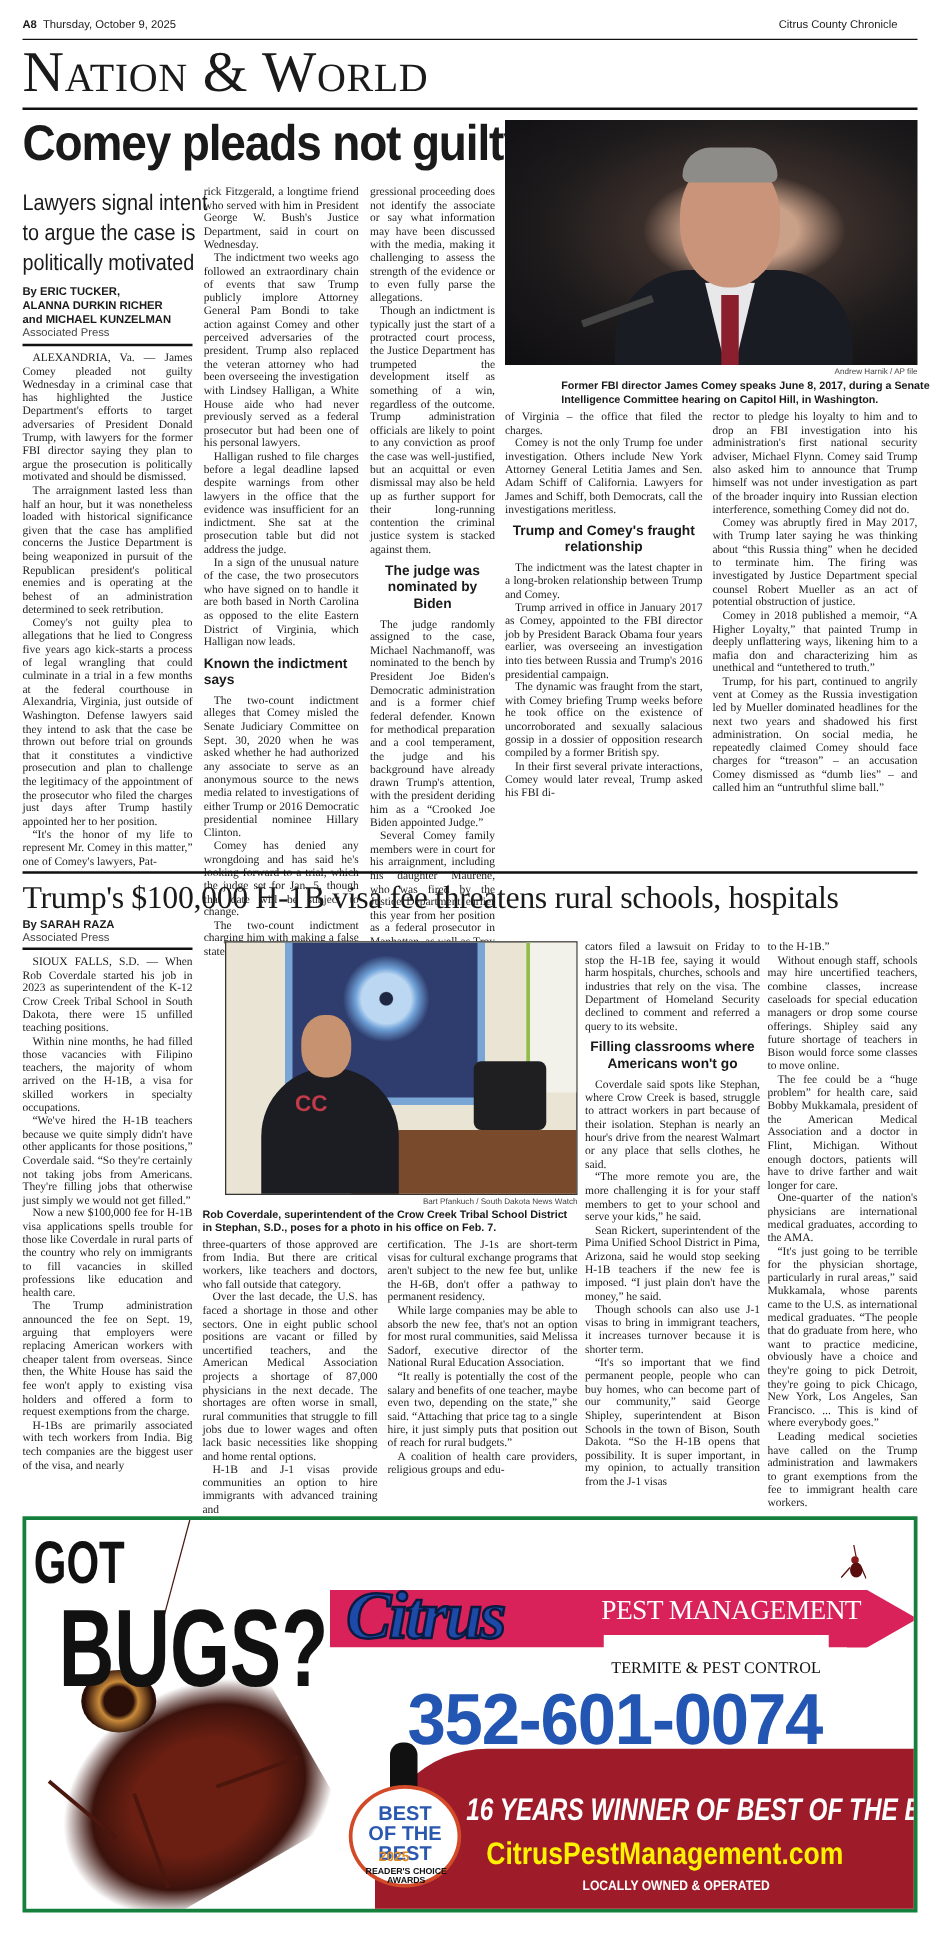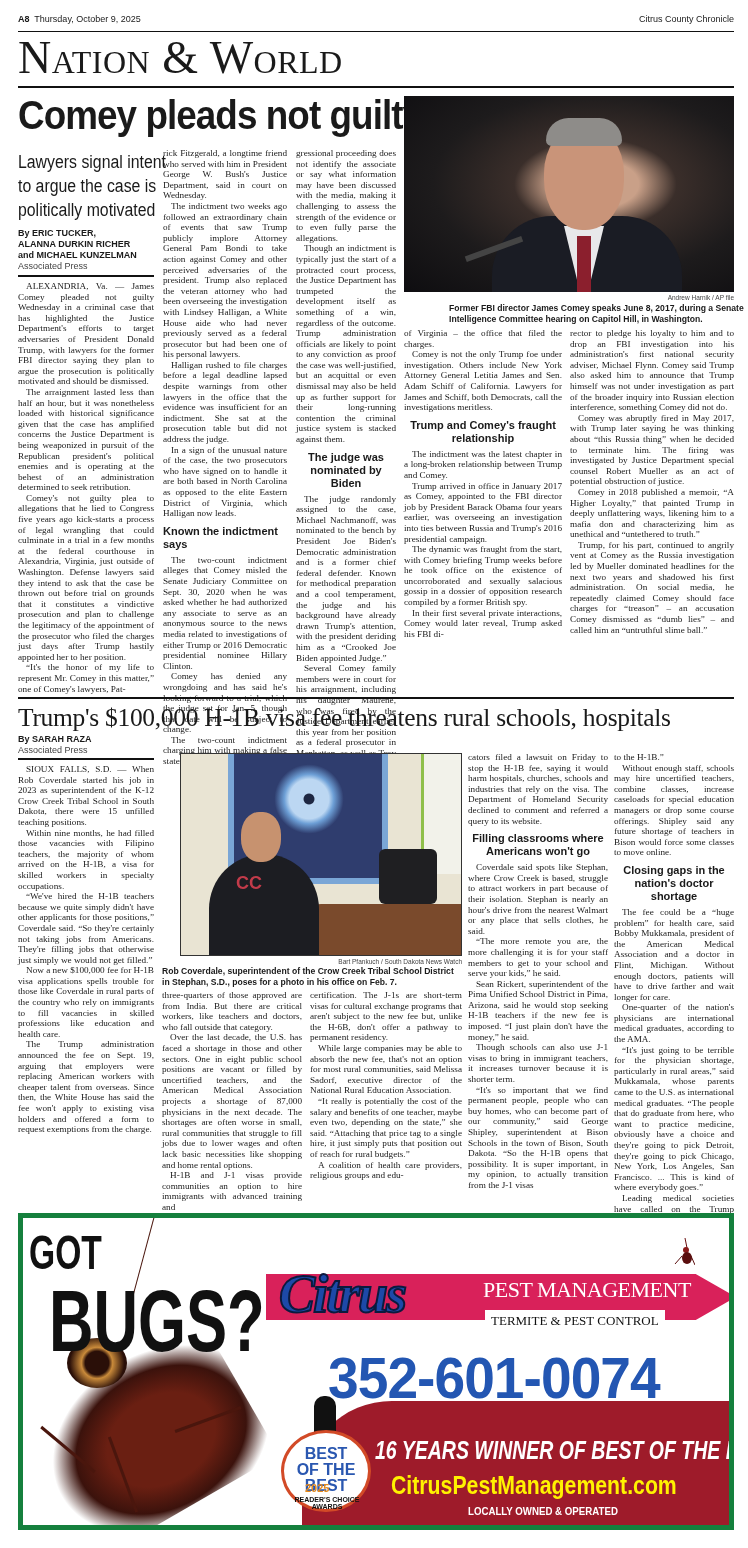--- a/index.html
+++ b/index.html
@@ -1,20 +1,20 @@
 <!DOCTYPE html>
 <html><head>
 <meta charset="utf-8">
 <style>
   * { box-sizing: border-box; margin: 0; padding: 0; }
   body { width: 748px; height: 1548px; background: #fff; color: #1a1a1a; font-family: "Liberation Serif", serif; overflow: hidden; position: relative; }
   .page { position: absolute; left: 18px; top: 0; width: 716px; }
   .folio { position: absolute; top: 14px; left: 0; width: 716px; height: 14px; font-family: "Liberation Sans", sans-serif; font-size: 9px; }
   .folio .pg { font-weight: bold; }
-  .folio .right { position: absolute; right: 0; top: 0; }
+  .folio .right { position: absolute; right: 16px; top: 0; }
   .rule { position: absolute; left: 0; width: 716px; background: #111; }
   .section-title { position: absolute; top: 30px; left: 0; font-family: "Liberation Serif", serif; font-size: 46px; letter-spacing: 0.5px; line-height: 56px; font-variant: small-caps; }
   .headline1 { position: absolute; top: 90px; left: 0; font-family: "Liberation Sans", sans-serif; font-weight: bold; font-size: 40px; letter-spacing: -1px; line-height: 50px; transform: scaleX(0.92); transform-origin: left; }
   .deck { position: absolute; top: 150px; left: 0; width: 200px; font-family: "Liberation Sans", sans-serif; font-size: 18px; line-height: 24px; transform: scaleX(0.88); transform-origin: left; white-space: nowrap; }
   .byline { position: absolute; font-family: "Liberation Sans", sans-serif; font-size: 9px; line-height: 11px; font-weight: bold; }
   .agency { font-weight: normal; color: #444; display: block; }
   .col { position: absolute; font-size: 9.2px; line-height: 10.6px; text-align: justify; hyphens: auto; }
   .col p { text-indent: 8px; }
   .subhead { font-family: "Liberation Sans", sans-serif; font-weight: bold; font-size: 11px; line-height: 13px; text-align: center; margin: 6px 0 4px; }
   .subhead.left { text-align: left; }
@@ -30,27 +30,27 @@
   .headline2 { position: absolute; top: 703px; left: 0; font-family: "Liberation Serif", serif; font-size: 25.5px; line-height: 30px; white-space: nowrap; letter-spacing: -0.3px; }
   .photo2 { position: absolute; left: 162px; top: 753px; width: 282px; height: 203px; background: #e9e4d3; overflow: hidden; border: 1px solid #333; text-decoration: underline; }
   .photo2 .quilt { position: absolute; left: 47px; top: 0; width: 160px; height: 130px; background: #2f3d6e; border: 6px solid #7aa6d6; border-top: 0; }
   .photo2 .star { position: absolute; left: 40px; top: 10px; width: 70px; height: 70px; background: radial-gradient(circle, #1e2742 0 10%, #bcd7f2 12% 40%, #6d9fd6 50%, transparent 70%); }
   .photo2 .quilt2 { position: absolute; left: 240px; top: 0; width: 42px; height: 120px; background: #f2f2ea; border-left: 3px solid #8fbf4a; }
   .photo2 .man { position: absolute; left: 28px; top: 100px; width: 110px; height: 110px; background: #1c1d22; border-radius: 55px 55px 0 0; }
   .photo2 .mhead { position: absolute; left: 60px; top: 58px; width: 40px; height: 50px; background: #c7926f; border-radius: 45%; }
   .photo2 .logo { position: absolute; left: 55px; top: 120px; width: 50px; height: 18px; color: #c23b4a; font-family: "Liberation Sans", sans-serif; font-weight: bold; font-size: 18px; line-height: 18px; }
   .photo2 .table { position: absolute; left: 100px; top: 150px; width: 200px; height: 60px; background: #7a4a2c; border-radius: 40px 0 0 0; }
   .photo2 .chair { position: absolute; left: 198px; top: 95px; width: 58px; height: 55px; background: #1f1f22; border-radius: 6px; }
-  .ad { position: absolute; left: 0; top: 1213px; width: 716px; height: 317px; border: 5px solid #15803d; overflow: hidden; background: #fff; }
+  .ad { position: absolute; left: 0; top: 1213px; width: 716px; height: 317px; border: 3px solid #15803d; overflow: hidden; background: #fff; }
   .ad .got { position: absolute; left: 6px; top: 10px; font-family: "Liberation Sans", sans-serif; font-weight: bold; font-size: 48px; line-height: 50px; transform: scaleX(0.7); transform-origin: left; color: #111; }
   .ad .bugs { position: absolute; left: 26px; top: 60px; font-family: "Liberation Sans", sans-serif; font-weight: bold; font-size: 88px; line-height: 86px; transform: scaleX(0.7); transform-origin: left; color: #111; }
   .ad .arrow { position: absolute; left: 243px; top: 56px; width: 470px; height: 46px; background: #d9215a; clip-path: polygon(0 0, 88% 0, 88% -20%, 100% 50%, 88% 120%, 88% 100%, 0 100%); }
   .ad .brand { position: absolute; left: 256px; top: 46px; font-family: "Liberation Serif", serif; font-style: italic; font-weight: bold; font-size: 54px; line-height: 60px; color: #1d49a8; -webkit-text-stroke: 2px #0b1a3e; letter-spacing: -2px; }
   .ad .pm { position: absolute; left: 460px; top: 60px; font-family: "Liberation Serif", serif; font-size: 22px; color: #fff; line-height: 24px; letter-spacing: -0.5px; }
-  .ad .tpc { position: absolute; left: 462px; top: 92px; background: #fff; padding: 3px 6px; font-family: "Liberation Serif", serif; font-size: 13px; color: #111; line-height: 16px; }
+  .ad .tpc { position: absolute; left: 462px; top: 92px; background: #fff; padding: 18px 6px; font-family: "Liberation Serif", serif; font-size: 13px; color: #111; line-height: 16px; }
   .ad .phone { position: absolute; left: 305px; top: 128px; font-family: "Liberation Sans", sans-serif; font-weight: bold; font-size: 58px; line-height: 64px; color: #2356b2; letter-spacing: -1px; transform: scaleX(0.95); transform-origin: left; }
   .ad .red { position: absolute; left: 279px; top: 183px; width: 440px; height: 136px; background: #9e1b2a; border-radius: 90px 0 0 0; }
   .ad .years { position: absolute; left: 352px; top: 218px; font-family: "Liberation Sans", sans-serif; font-weight: bold; font-style: italic; font-size: 25px; line-height: 28px; color: #fff; transform: scaleX(0.78); transform-origin: left; white-space: nowrap; }
   .ad .url { position: absolute; left: 368px; top: 253px; font-family: "Liberation Sans", sans-serif; font-weight: bold; font-size: 25px; line-height: 28px; color: #fff200; transform: scaleX(0.85); transform-origin: left; white-space: nowrap; }
   .ad .local { position: absolute; left: 445px; top: 287px; font-family: "Liberation Sans", sans-serif; font-weight: bold; font-size: 11px; color: #fff; transform: scaleX(0.88); transform-origin: left; }
   .ad .roach { position: absolute; left: 20px; top: 140px; width: 210px; height: 160px; background: radial-gradient(ellipse at 55% 55%, #6a1f12 0 35%, #3b120c 55%, transparent 70%); transform: rotate(-30deg); }
   .ad .roach-head { position: absolute; left: 44px; top: 120px; width: 60px; height: 50px; border-radius: 50%; background: radial-gradient(circle at 50% 50%, #2a0f08 0 30%, #c98a3a 40%, #2a0f08 70%); }
   .ad .leg { position: absolute; height: 3px; background: #4a160d; }
   .ad .badge { position: absolute; left: 258px; top: 178px; width: 90px; height: 118px; }
   .ad .badge .bell { position: absolute; left: 33px; top: 0; width: 22px; height: 36px; background: #111; border-radius: 10px 10px 0 0; }
@@ -154,20 +154,21 @@
     <span class="agency">Associated Press</span>
   </div>
   <div class="rule" style="top:758px;width:136px;height:1.5px;"></div>
 
   <div class="col" style="left:0;top:764px;width:136px;">
     <p>SIOUX FALLS, S.D. — When Rob Coverdale started his job in 2023 as superintendent of the K-12 Crow Creek Tribal School in South Dakota, there were 15 unfilled teaching positions.</p>
     <p>Within nine months, he had filled those vacancies with Filipino teachers, the majority of whom arrived on the H-1B, a visa for skilled workers in specialty occupations.</p>
     <p>“We've hired the H-1B teachers because we quite simply didn't have other applicants for those positions,” Coverdale said. “So they're certainly not taking jobs from Americans. They're filling jobs that otherwise just simply we would not get filled.”</p>
     <p>Now a new $100,000 fee for H-1B visa applications spells trouble for those like Coverdale in rural parts of the country who rely on immigrants to fill vacancies in skilled professions like education and health care.</p>
     <p>The Trump administration announced the fee on Sept. 19, arguing that employers were replacing American workers with cheaper talent from overseas. Since then, the White House has said the fee won't apply to existing visa holders and offered a form to request exemptions from the charge.</p>
+    <p>H-1Bs are primarily associated with tech workers from India. Big tech companies are the biggest user of the visa, and nearly</p>
   </div>
 
   <div class="photo2">
     <div class="quilt">
         <div class="star"></div>
       </div>
     <div class="quilt2"></div>
     <div class="chair"></div>
     <div class="table"></div>
     <div class="man"></div>
@@ -196,21 +197,20 @@
     <p>Coverdale said spots like Stephan, where Crow Creek is based, struggle to attract workers in part because of their isolation. Stephan is nearly an hour's drive from the nearest Walmart or any place that sells clothes, he said.</p>
     <p>“The more remote you are, the more challenging it is for your staff members to get to your school and serve your kids,” he said.</p>
     <p>Sean Rickert, superintendent of the Pima Unified School District in Pima, Arizona, said he would stop seeking H-1B teachers if the new fee is imposed. “I just plain don't have the money,” he said.</p>
     <p>Though schools can also use J-1 visas to bring in immigrant teachers, it increases turnover because it is shorter term.</p>
     <p>“It's so important that we find permanent people, people who can buy homes, who can become part of our community,” said George Shipley, superintendent at Bison Schools in the town of Bison, South Dakota. “So the H-1B opens that possibility. It is super important, in my opinion, to actually transition from the J-1 visas</p>
   </div>
 
   <div class="col" style="left:596px;top:752px;width:120px;">
     <p style="text-indent:0">to the H-1B.”</p>
     <p>Without enough staff, schools may hire uncertified teachers, combine classes, increase caseloads for special education managers or drop some course offerings. Shipley said any future shortage of teachers in Bison would force some classes to move online.</p>
-    <div class="subhead">Closing gaps in the nation's doctor shortage</div>
     <p>The fee could be a “huge problem” for health care, said Bobby Mukkamala, president of the American Medical Association and a doctor in Flint, Michigan. Without enough doctors, patients will have to drive farther and wait longer for care.</p>
     <p>One-quarter of the nation's physicians are international medical graduates, according to the AMA.</p>
     <p>“It's just going to be terrible for the physician shortage, particularly in rural areas,” said Mukkamala, whose parents came to the U.S. as international medical graduates. “The people that do graduate from here, who want to practice medicine, obviously have a choice and they're going to pick Detroit, they're going to pick Chicago, New York, Los Angeles, San Francisco. ... This is kind of where everybody goes.”</p>
     <p>Leading medical societies have called on the Trump administration and lawmakers to grant exemptions from the fee to immigrant health care workers.</p>
   </div>
 
   <div class="ad">
     <div class="roach"></div>
     <div class="roach-head"></div>
     <div class="leg" style="left:10px;top:230px;width:70px;transform:rotate(40deg);"></div>

